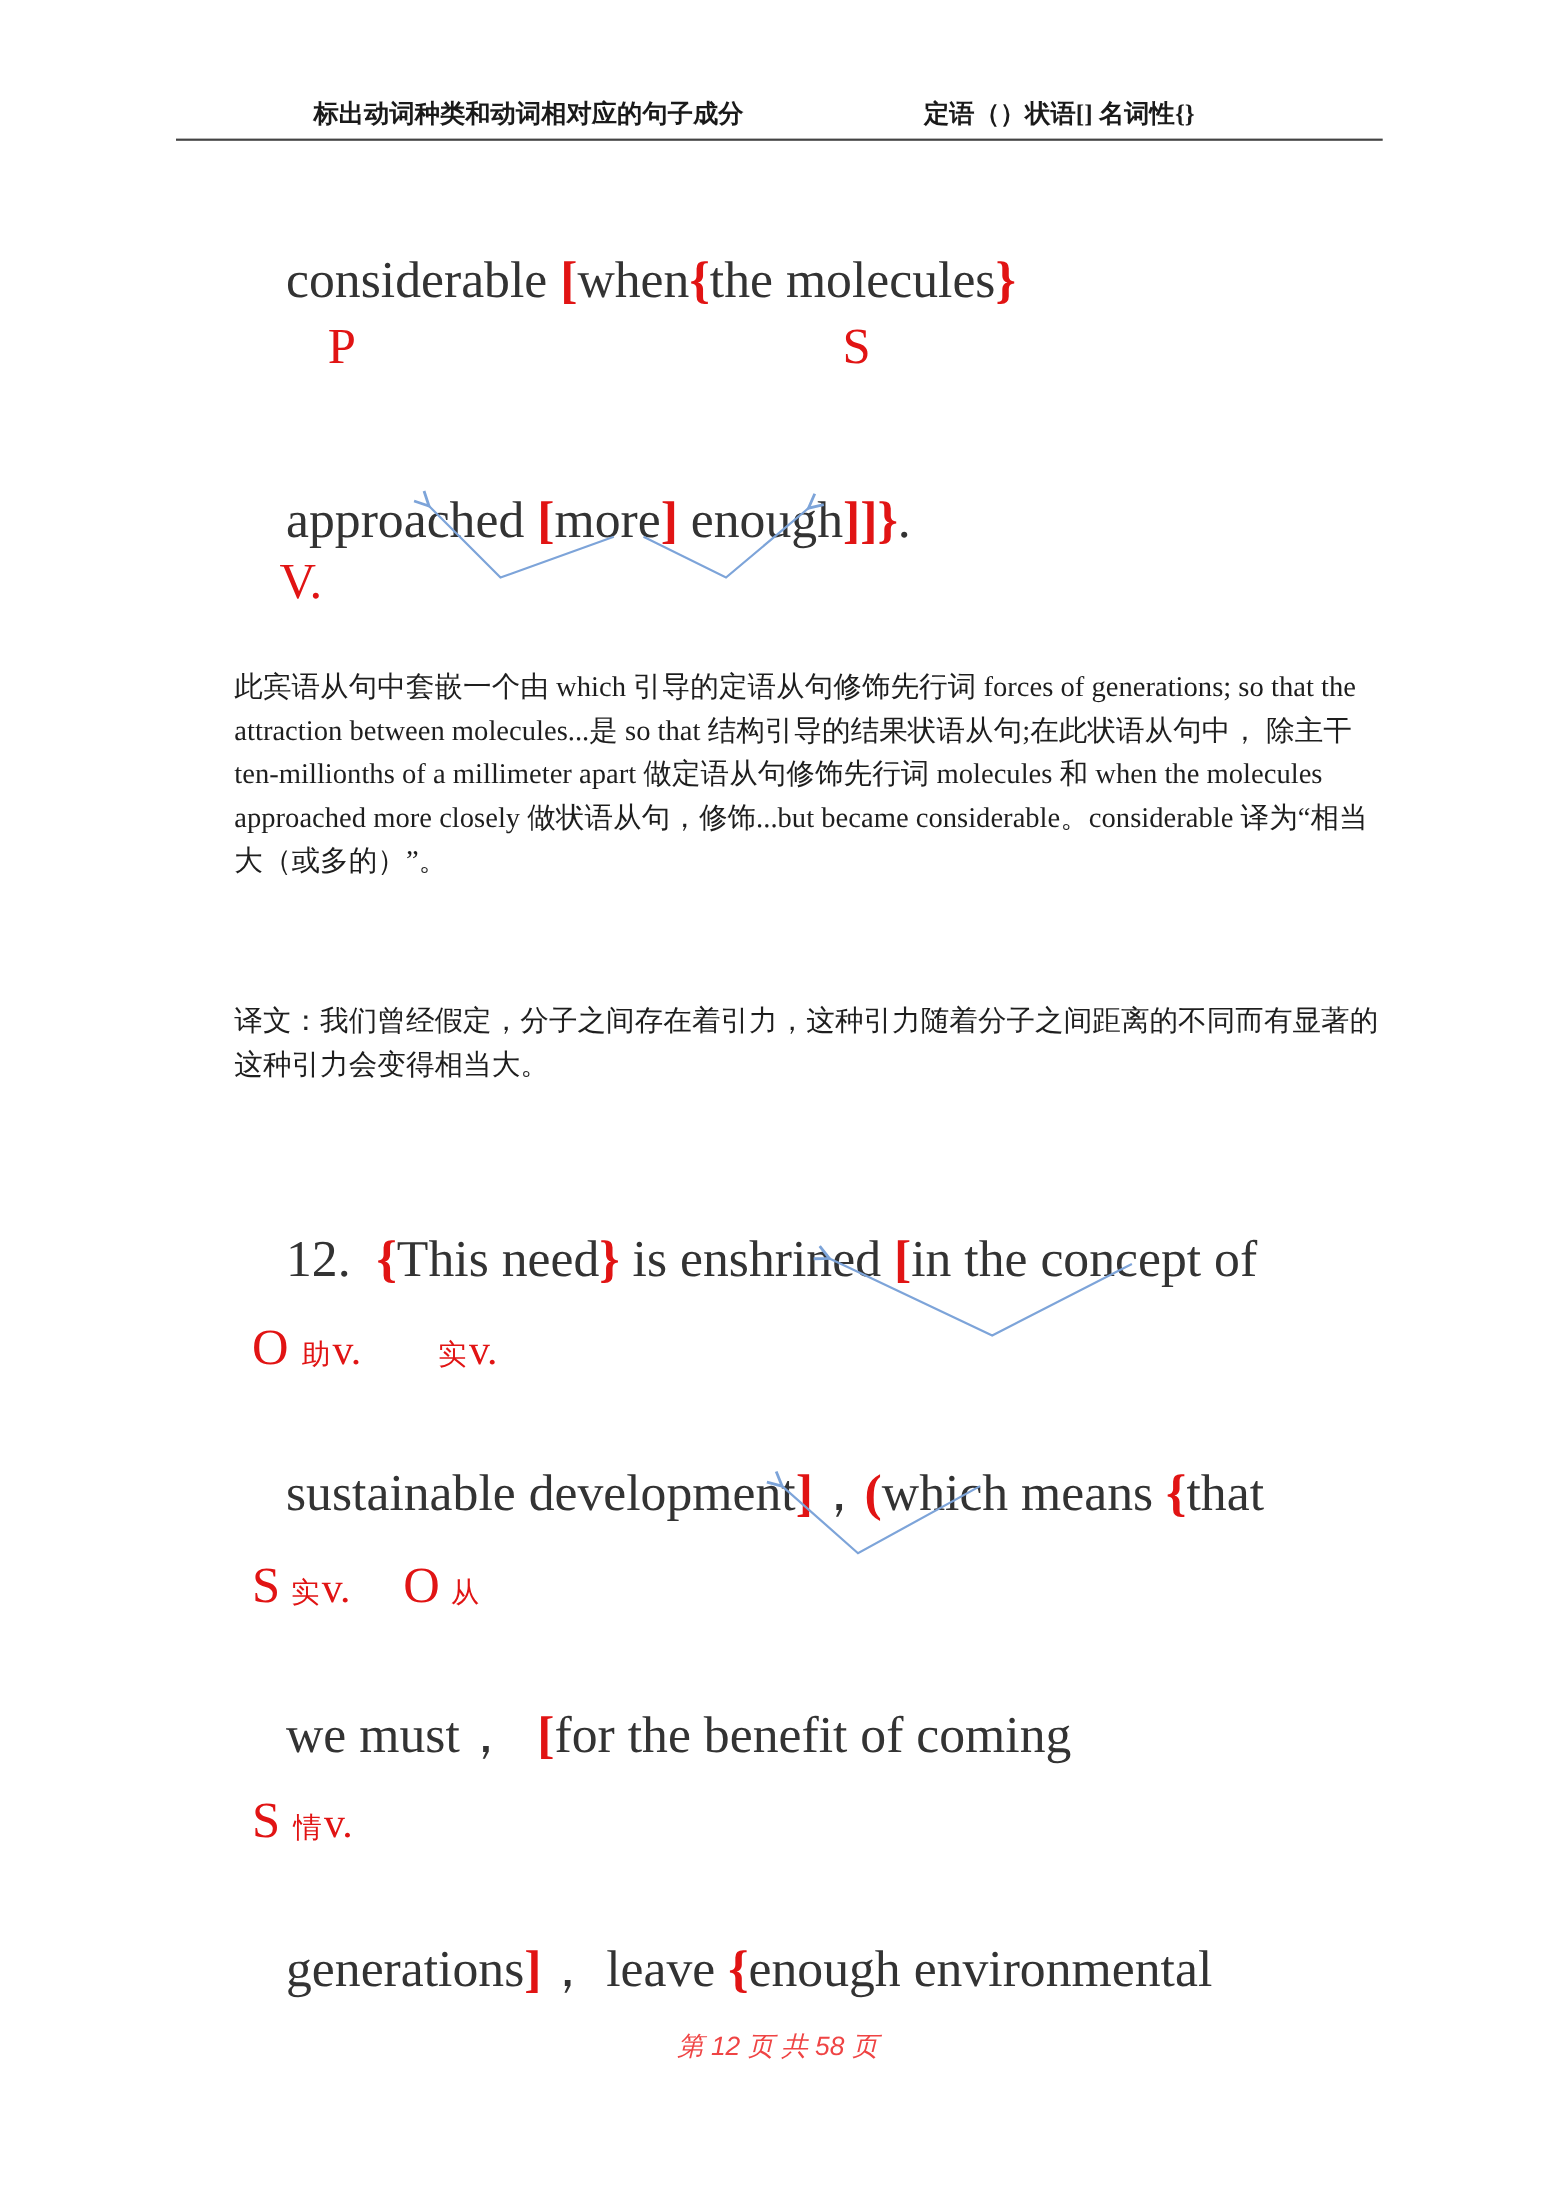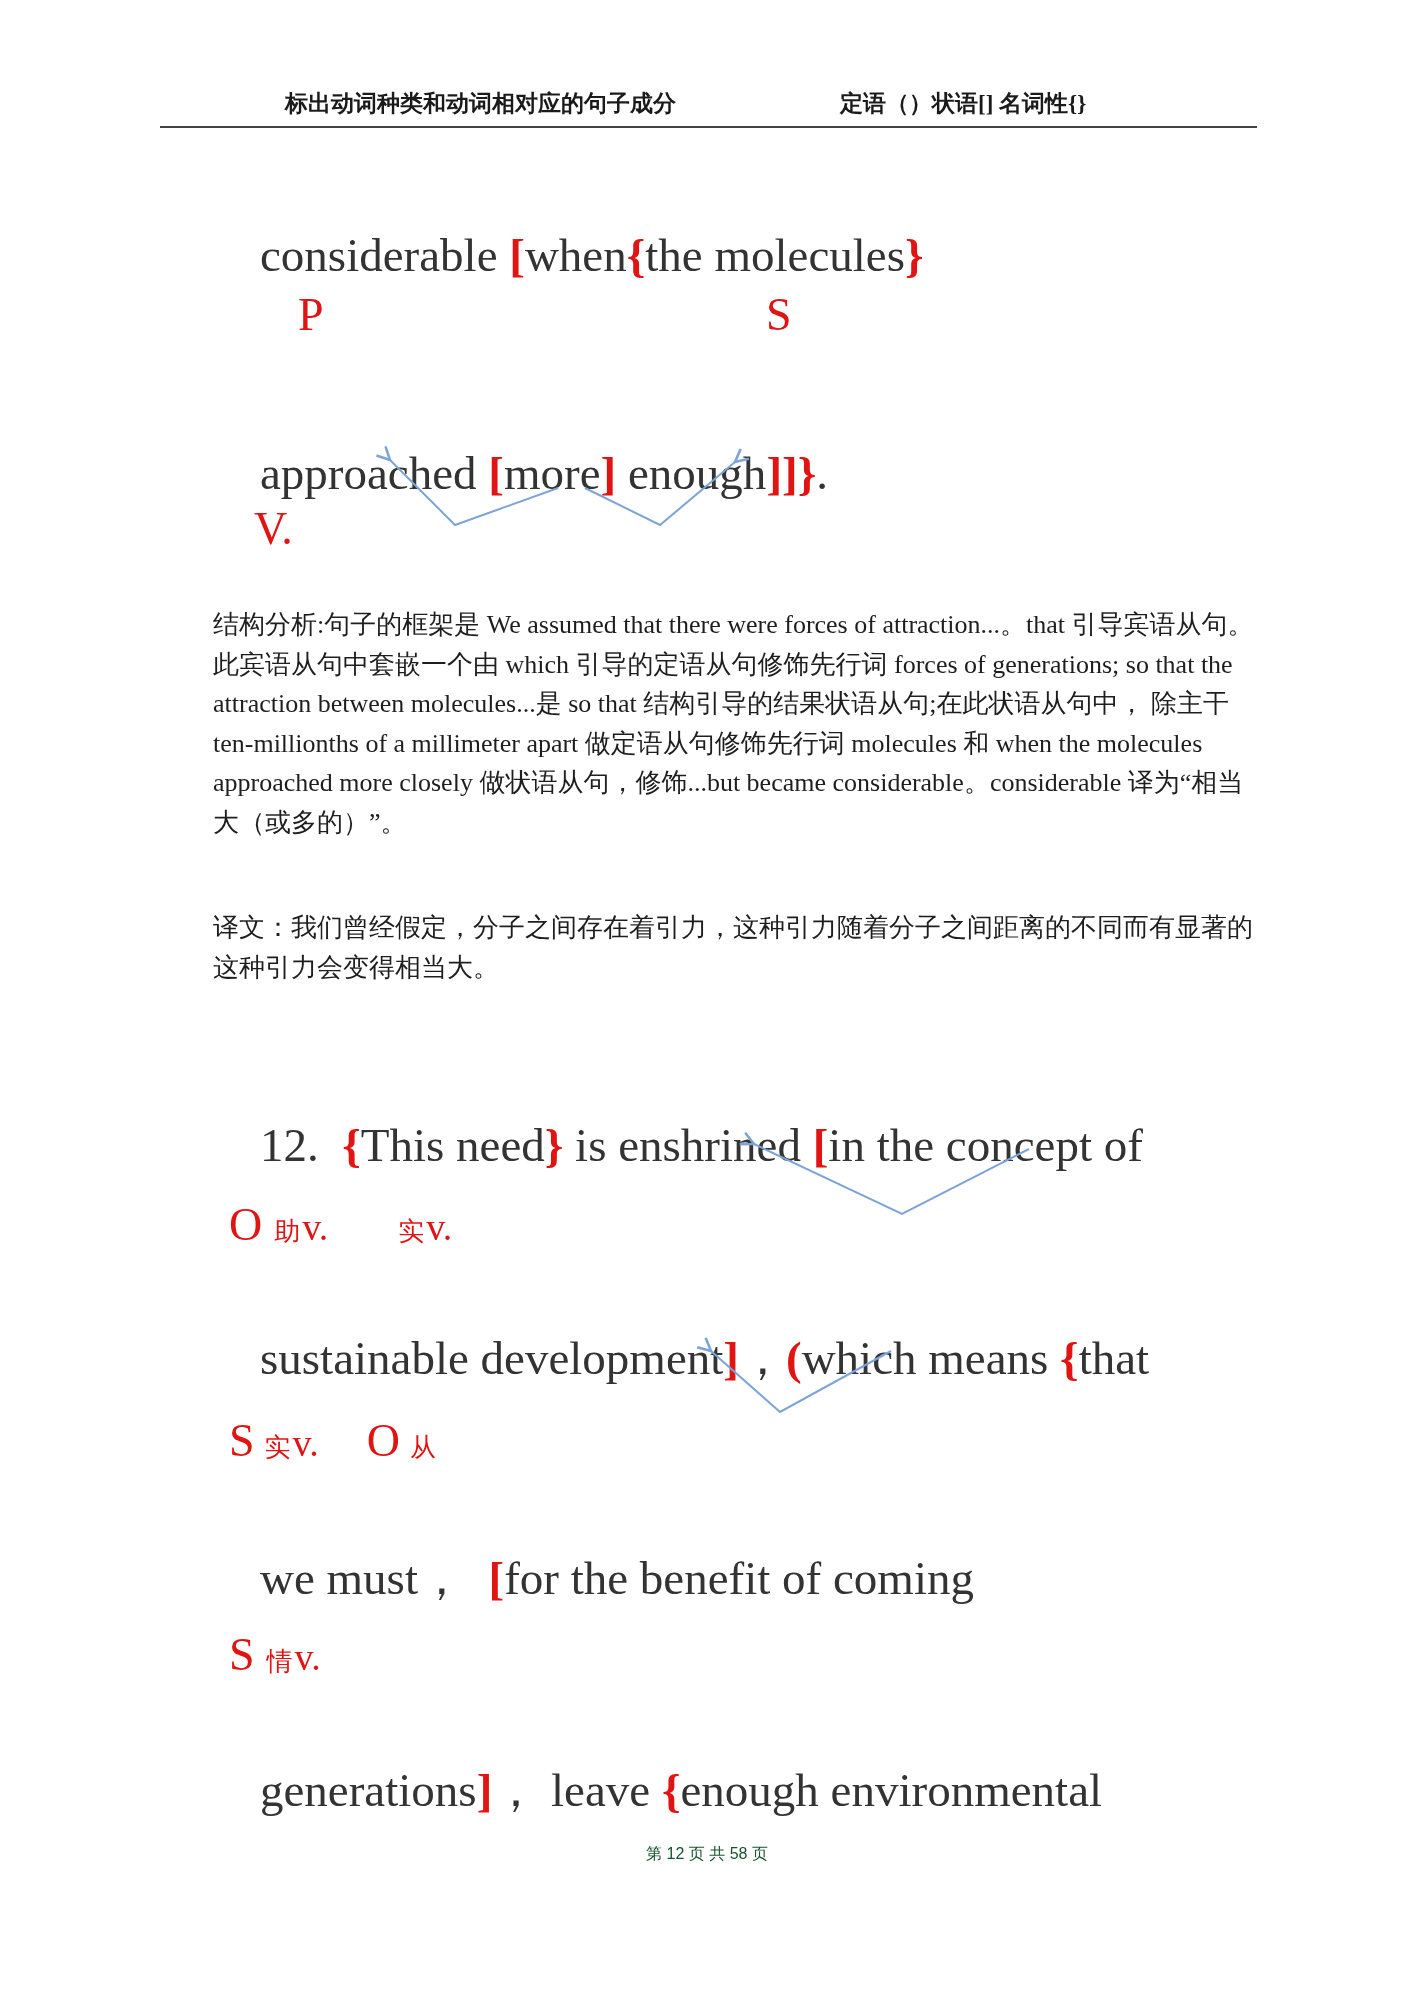--- a/index.html
+++ b/index.html
@@ -32,21 +32,21 @@
   .g2{margin-left:2px;} .g10{margin-left:10px;} .g12{margin-left:12px;}
   .g48{margin-left:48px;} .g70{margin-left:70px;}
   
   .para{position:absolute; left:213px; width:1040px; color:var(--text-body);
         font-size:26px;}
   .para div{white-space:pre; line-height:39.5px;}
   .para2 div{line-height:40px;}
   
   .footer{position:absolute; left:0; top:1844px; width:100%; text-align:center;
           font-family:"Liberation Sans","DejaVu Sans",sans-serif;
-          font-size:16px; color:#14532d; white-space:pre;}
+          font-size:24px; color:#ef4444; white-space:pre;font-style:italic;}
   
   svg.arrows{position:absolute; left:0; top:0; pointer-events:none;}
   .arrow-stroke{stroke:var(--blue); fill:none; stroke-width:2;}
   .arrow-head{stroke:var(--blue); fill:none; stroke-width:1.6;}
 </style>
 </head>
 <body>
 
 <div class="page">
 
@@ -63,21 +63,20 @@
     <span class="abs" style="left:766px">S</span>
   </div>
 
   <div class="bigline" style="top:395px">
     <span class="k">approached </span><span class="r">[</span><span class="k">more</span><span class="r">]</span><span class="k"> enough</span><span class="r">]]}</span><span class="k">.</span>
   </div>
 
   <div class="lblrow lbl-big" style="top:502px; left:254px;">V.</div>
 
   <div class="para" style="top:605px">
-    <div>结构分析:句子的框架是 We assumed that there were forces of attraction...。that 引导宾语从句。</div>
     <div>此宾语从句中套嵌一个由 which 引导的定语从句修饰先行词 forces of generations; so that the</div>
     <div>attraction between molecules...是 so that 结构引导的结果状语从句;在此状语从句中， 除主干</div>
     <div>ten-millionths of a millimeter apart 做定语从句修饰先行词 molecules 和 when the molecules</div>
     <div>approached more closely 做状语从句，修饰...but became considerable。considerable 译为“相当</div>
     <div>大（或多的）”。</div>
   </div>
 
   <div class="para para2" style="top:908px">
     <div>译文：我们曾经假定，分子之间存在着引力，这种引力随着分子之间距离的不同而有显著的</div>
     <div>这种引力会变得相当大。</div>

